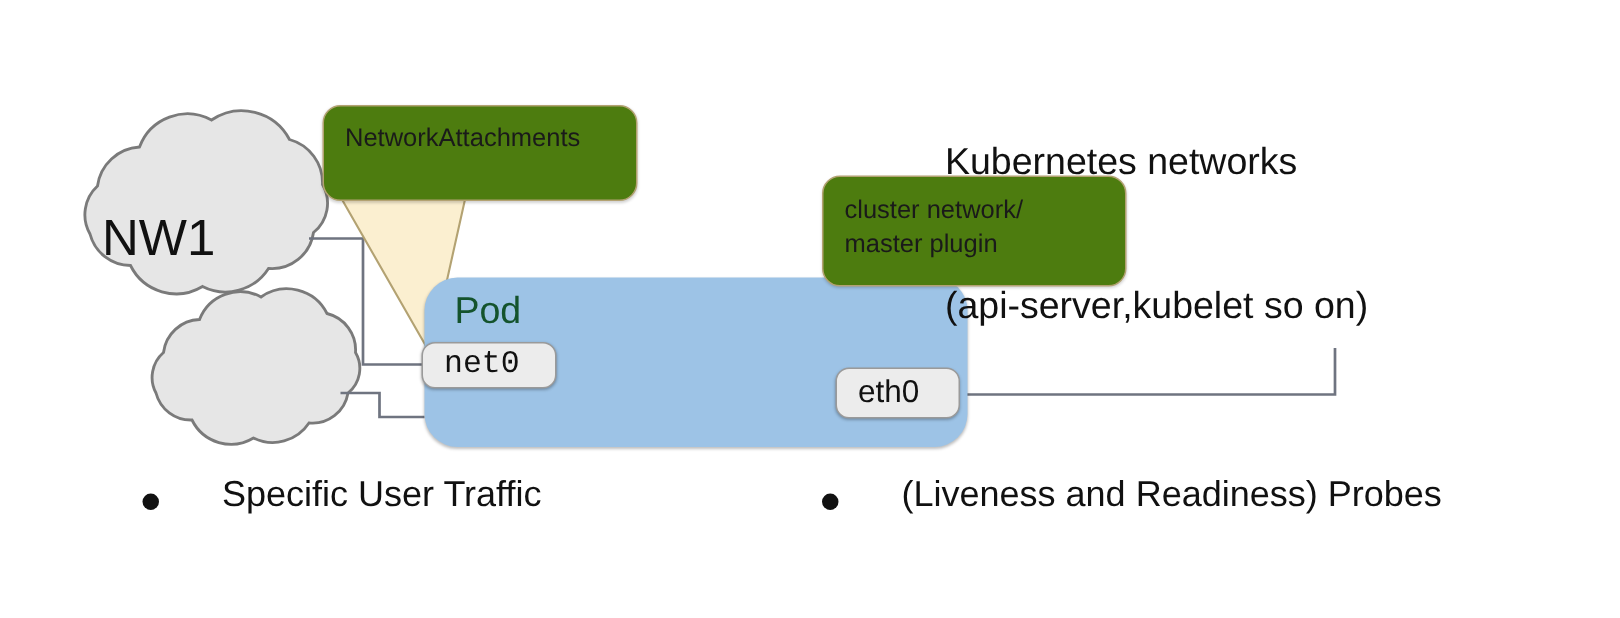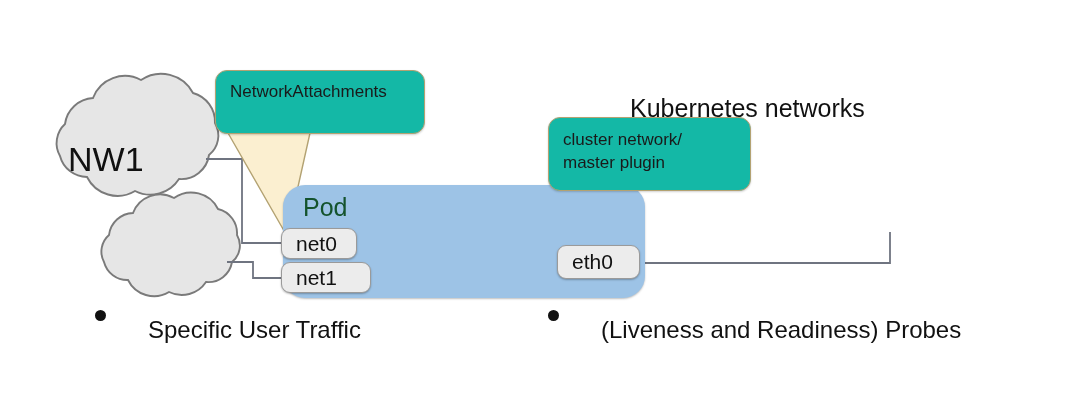--- a/index.html
+++ b/index.html
@@ -54,27 +54,27 @@
     border: 1.5px solid #9a9a9a;
     border-radius: 9px;
     font-size: 21px;
     color: #111111;
     display: flex;
     align-items: center;
     padding-left: 14px;
     box-sizing: border-box;
     box-shadow: 0 1px 2px rgba(0,0,0,0.28);
   }
-  #iface-net0 { left: 281px; top: 228px; width: 76px; height: 31px; }
+  #iface-net0 { left: 281px; top: 228px; width: 90px; height: 31px; font-family: Liberation Mono, monospace; }
   #iface-net1 { left: 281px; top: 262px; width: 90px; height: 31px; }
   #iface-eth0 { left: 557px; top: 245px; width: 83px; height: 34px; }
 
   
   .callout {
-    background: #14b8a6;
+    background: #4d7c0f;
     border: 1.4px solid #b3a272;
     border-radius: 12px;
     box-sizing: border-box;
     color: #1a1a1a;
     padding: 10px 14px;
     box-shadow: 0 1px 2px rgba(0,0,0,0.18);
   }
   #callout-network-attachments {
     left: 215px; top: 70px;
     width: 210px; height: 64px;
@@ -96,21 +96,21 @@
   .cloud-label {
     font-size: 34px;
     color: #111111;
   }
   #cloud-nw1-label { left: 68px; top: 140px; }
   #cloud-nw2-label { left: 117px; top: 248px; }
 
   
   .bullet-row {
     display: flex;
-    align-items: flex-start;
+    align-items: flex-end;
     font-size: 24px;
     line-height: 30px;
     color: #111111;
     white-space: pre;
   }
   .bullet-dot {
     width: 11px; height: 11px;
     border-radius: 50%;
     background: #111111;
     margin-right: 42px;
@@ -168,32 +168,32 @@
     <path d="M228 133 L287 236 L310 133 Z" fill="#fbefd0" stroke="#b3a272" stroke-width="1.4" stroke-linejoin="round"></path>
 
     <path d="M568 190 L581 243 L612 190 Z" fill="#fbefd0" stroke="#b3a272" stroke-width="1.4" stroke-linejoin="round"></path>
   </svg>
 
   <div class="abs" id="pod-box"></div>
 
   <div class="abs heading" id="pod-label">Pod</div>
 
   <div class="abs iface" id="iface-net0">net0</div>
-  <div class="abs iface" id="iface-net1">net1</div>
   <div class="abs iface" id="iface-eth0">eth0</div>
 
   <div class="abs callout" id="callout-network-attachments">NetworkAttachments</div>
   <div class="abs callout" id="callout-cluster-network">cluster network/
 master plugin</div>
 
   <div class="abs cloud-label" id="cloud-nw1-label">NW1</div>
 
 
   <div class="abs heading" id="k8s-servers-label">
     <div>Kubernetes networks</div>
+    <div>(api-server,kubelet so on)</div>
   </div>
 
   <div class="abs" id="bullets-left">
     <div class="bullet-row">
       <span class="bullet-dot"></span>
       <span>Specific User Traffic</span>
     </div>
   </div>
 
   <div class="abs" id="bullets-right">

